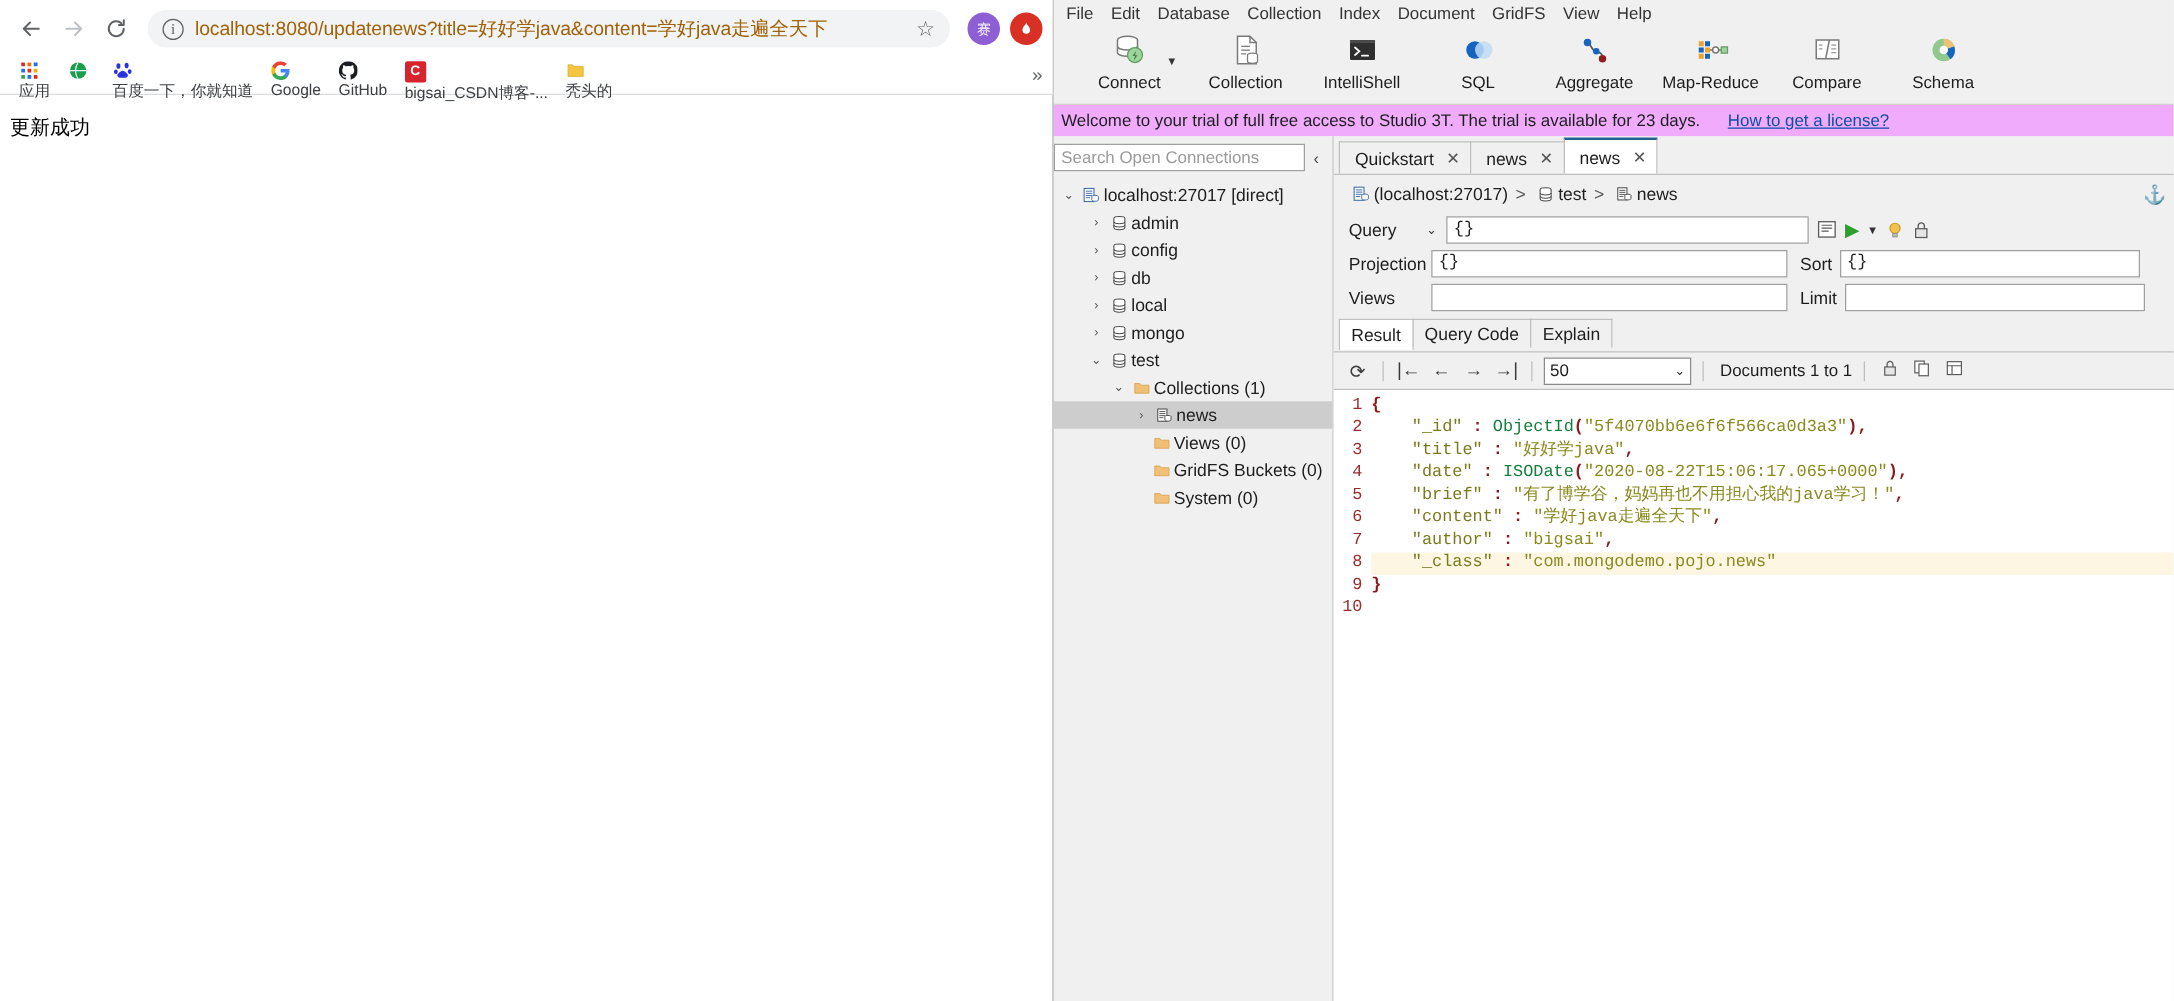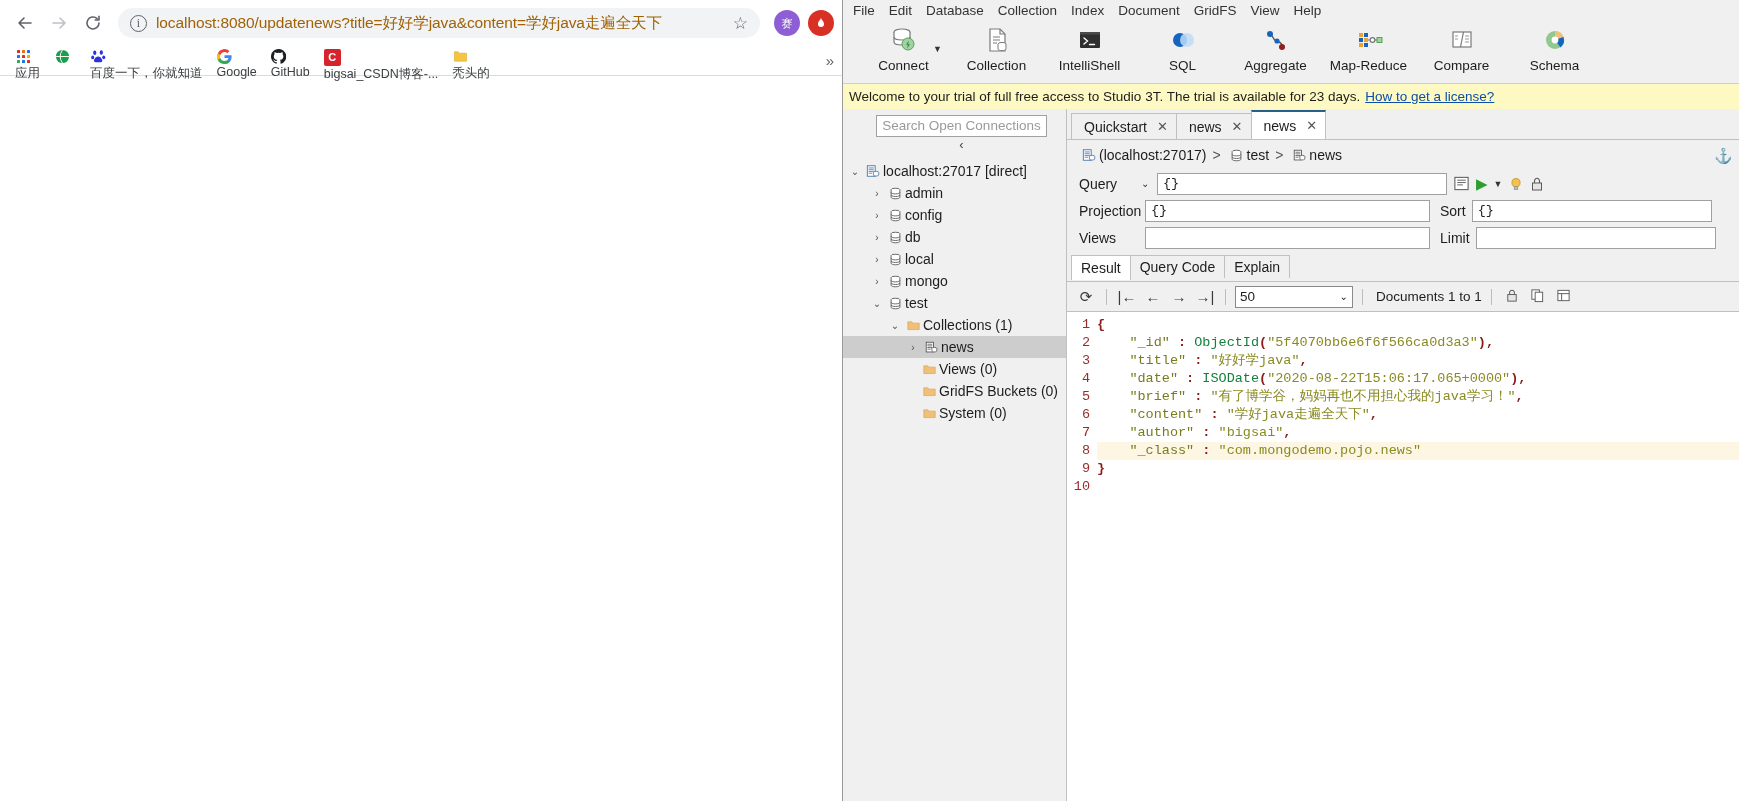--- a/index.html
+++ b/index.html
@@ -172,39 +172,39 @@
     display: flex; align-items: center; justify-content: center;
   }
   .rb .lbl { font-size: 13.5px; color: #1d1d1d; white-space: nowrap; }
   .rb .caret {
     position: absolute; left: 76px; top: 26px;
     font-size: 9px; color: #333;
   }
 
   .trial-banner {
     height: 25px;
-    background: #fef9c3;
+    background: #f0abfc;
     display: flex; align-items: center;
     padding-left: 6px;
     font-size: 13.5px;
     color: #1d1d1d;
     white-space: nowrap;
   }
-  .trial-banner a { color: #0b4fa8; text-decoration: underline; margin-left: 5px; cursor: pointer; }
+  .trial-banner a { color: #0b4fa8; text-decoration: underline; margin-left: 22px; cursor: pointer; }
 
   .workarea { position: relative; height: 711px; display: flex; }
 
   
   .conn-panel {
     width: 224px;
     background: #f0f0f0;
     border-right: 1px solid #c0c0c0;
     display: flex; flex-direction: column;
   }
-  .search-row { display: flex; align-items: center; padding: 6px 4px 4px 18px; flex-direction: column; }
+  .search-row { display: flex; align-items: center; padding: 6px 4px 4px 0; }
   .search-box {
     flex: 1 1 auto;
     height: 22px;
     background: #fff;
     border: 1px solid #a0a0a0;
     font-size: 13.5px;
     color: #9a9a9a;
     padding: 0 5px;
     line-height: 20px;
     white-space: nowrap;
@@ -452,20 +452,23 @@
           <svg width="15" height="15" viewBox="0 0 16 16">
             <path d="M1.5 3h4l1.2 1.5H14.5v8.5h-13z" fill="#f5c542" stroke="#d9a82a" stroke-width="0.6"></path>
           </svg>
         </span>
         <span>秃头的</span>
       </div>
 
       <span class="bm-overflow">»</span>
     </div>
 
+    <div class="page-body">
+      <div>更新成功</div>
+    </div>
   </div>
 
   <div class="studio">
 
     <div class="menubar">
       <span>File</span>
       <span>Edit</span>
       <span>Database</span>
       <span>Collection</span>
       <span>Index</span>

